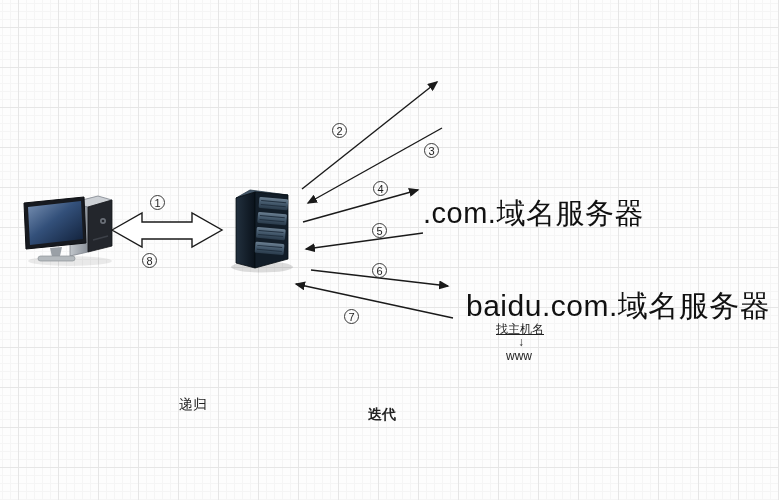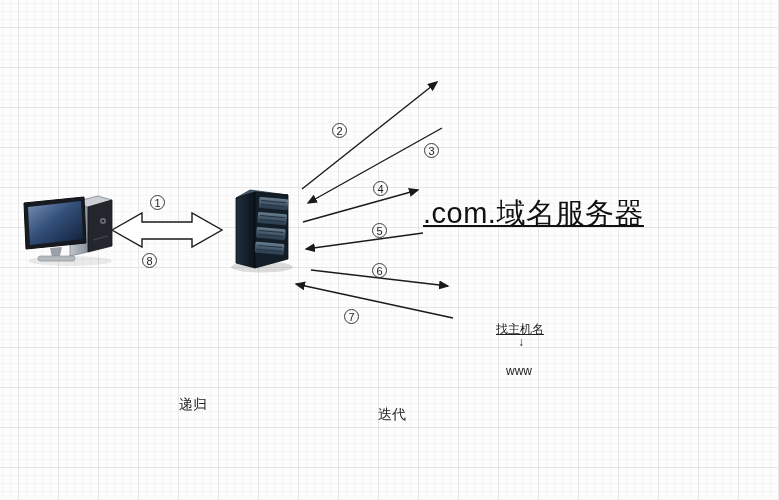--- a/index.html
+++ b/index.html
@@ -11,21 +11,21 @@
       linear-gradient(#e6e6e6 1px, transparent 1px),
       linear-gradient(90deg, #e6e6e6 1px, transparent 1px),
       linear-gradient(#f5f5f5 1px, transparent 1px),
       linear-gradient(90deg, #f5f5f5 1px, transparent 1px);
     background-size:40px 40px,40px 40px,8px 8px,8px 8px;
     background-position:0 27px,18px 0,0 3px,2px 0;
   }
   .diagram-svg{position:absolute;left:0;top:0;}
   .lbl{position:absolute;white-space:nowrap;line-height:1.1;color:#111;}
   .lbl-big{font-size:30px;letter-spacing:0.5px;}
-  .lbl-com{font-size:29px;letter-spacing:0.5px;text-decoration:underline;}
+  .lbl-com{font-size:29px;letter-spacing:0.5px;}
   .lbl-small{font-size:12px;color:#222;}
   .lbl-mid{font-size:14px;color:#222;}
   .step-badge{
     position:absolute;width:15px;height:15px;border:1px solid #3a3a3a;border-radius:50%;
     display:flex;align-items:center;justify-content:center;
     font-size:11px;color:#222;box-sizing:border-box;background:transparent;
   }
 </style>
 </head>
 <body>
@@ -107,21 +107,22 @@
   <span class="step-badge" style="left:150px;top:195px;">1</span>
   <span class="step-badge" style="left:332px;top:123px;">2</span>
   <span class="step-badge" style="left:424px;top:143px;">3</span>
   <span class="step-badge" style="left:373px;top:181px;">4</span>
   <span class="step-badge" style="left:372px;top:223px;">5</span>
   <span class="step-badge" style="left:372px;top:263px;">6</span>
   <span class="step-badge" style="left:344px;top:309px;">7</span>
   <span class="step-badge" style="left:142px;top:253px;">8</span>
 
   <span class="lbl lbl-com" style="left:423px;top:198px;">.com.域名服务器</span>
+  <span class="lbl lbl-big" style="left:466px;top:289px;">baidu.com.域名服务器</span>
 
   <span class="lbl lbl-small" style="left:496px;top:323px;text-decoration:underline;">找主机名</span>
   <span class="lbl lbl-small" style="left:518px;top:336px;">↓</span>
-  <span class="lbl lbl-small" style="left:506px;top:365px;">www</span>
+  <span class="lbl lbl-small" style="left:506px;top:350px;">www</span>
 
   <span class="lbl lbl-mid" style="left:136px;top:397px;margin-left:43px;">递归</span>
-  <span class="lbl lbl-mid" style="left:378px;top:407px;">迭代</span>
+  <span class="lbl lbl-mid" style="left:368px;top:407px;font-weight:bold;">迭代</span>
 
 </div>
 
 </body></html>

